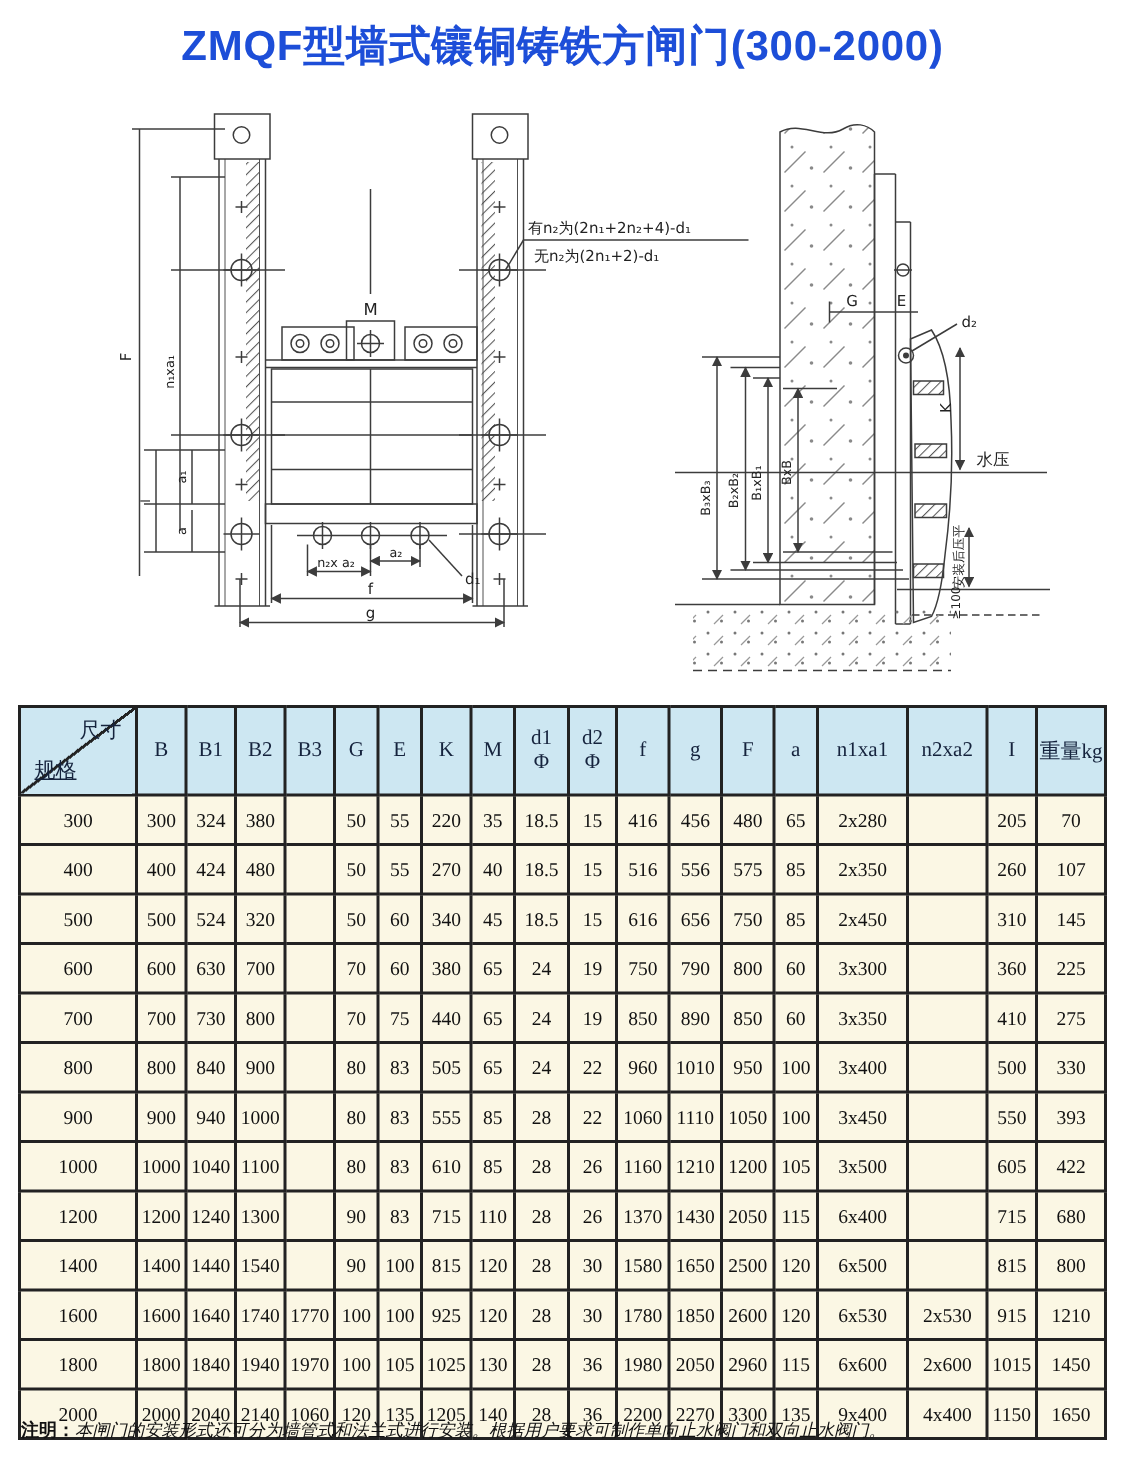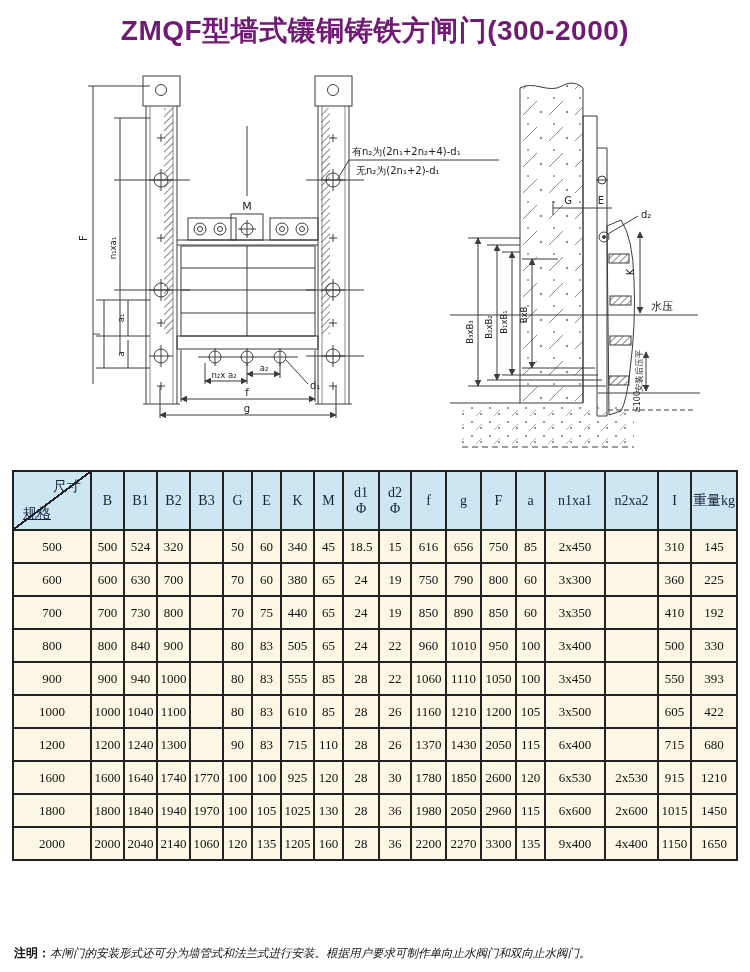--- a/index.html
+++ b/index.html
@@ -1,19 +1,19 @@
 <!DOCTYPE html>
 <html><head>
 <meta charset="utf-8">
 <style>
   html,body{margin:0;padding:0;}
   body{width:750px;height:972px;position:relative;background:#ffffff;overflow:hidden;
        font-family:"Liberation Sans",sans-serif;}
   .title{position:absolute;top:12px;left:0;width:750px;text-align:center;
-         font-size:28px;font-weight:bold;color:#701a75;letter-spacing:0.5px;}
+         font-size:28px;font-weight:bold;color:#1d4ed8;letter-spacing:0.5px;}
   
   #drawing{position:absolute;top:68px;left:0;}
   svg text{font-family:"DejaVu Sans",sans-serif;font-size:10px;fill:#222;stroke:none;}
   svg text.sm{font-size:8.5px;}
   svg text.xs{font-size:8px;}
   svg text.md{font-size:11px;}
   
   .spec-table{position:absolute;top:470px;left:12px;width:726px;border-collapse:collapse;
               table-layout:fixed;font-family:"Liberation Serif",serif;}
   .spec-table th,.spec-table td{border:2px solid #222;text-align:center;vertical-align:middle;
@@ -315,20 +315,62 @@
         <th>F</th>
         <th>a</th>
         <th>n1xa1</th>
         <th>n2xa2</th>
         <th>I</th>
         <th>重量kg</th>
       </tr>
   </thead>
   <tbody id="table-body">
       <tr>
+        <th>300</th>
+        <td>300</td>
+        <td>324</td>
+        <td>380</td>
+        <td></td>
+        <td>50</td>
+        <td>55</td>
+        <td>220</td>
+        <td>35</td>
+        <td>18.5</td>
+        <td>15</td>
+        <td>416</td>
+        <td>456</td>
+        <td>480</td>
+        <td>65</td>
+        <td>2x280</td>
+        <td></td>
+        <td>205</td>
+        <td>70</td>
+      </tr>
+      <tr>
+        <th>400</th>
+        <td>400</td>
+        <td>424</td>
+        <td>480</td>
+        <td></td>
+        <td>50</td>
+        <td>55</td>
+        <td>270</td>
+        <td>40</td>
+        <td>18.5</td>
+        <td>15</td>
+        <td>516</td>
+        <td>556</td>
+        <td>575</td>
+        <td>85</td>
+        <td>2x350</td>
+        <td></td>
+        <td>260</td>
+        <td>107</td>
+      </tr>
+      <tr>
         <th>500</th>
         <td>500</td>
         <td>524</td>
         <td>320</td>
         <td></td>
         <td>50</td>
         <td>60</td>
         <td>340</td>
         <td>45</td>
         <td>18.5</td>
@@ -375,21 +417,21 @@
         <td>65</td>
         <td>24</td>
         <td>19</td>
         <td>850</td>
         <td>890</td>
         <td>850</td>
         <td>60</td>
         <td>3x350</td>
         <td></td>
         <td>410</td>
-        <td>192</td>
+        <td>275</td>
       </tr>
       <tr>
         <th>800</th>
         <td>800</td>
         <td>840</td>
         <td>900</td>
         <td></td>
         <td>80</td>
         <td>83</td>
         <td>505</td>
@@ -460,20 +502,41 @@
         <td>28</td>
         <td>26</td>
         <td>1370</td>
         <td>1430</td>
         <td>2050</td>
         <td>115</td>
         <td>6x400</td>
         <td></td>
         <td>715</td>
         <td>680</td>
+      </tr>
+      <tr>
+        <th>1400</th>
+        <td>1400</td>
+        <td>1440</td>
+        <td>1540</td>
+        <td></td>
+        <td>90</td>
+        <td>100</td>
+        <td>815</td>
+        <td>120</td>
+        <td>28</td>
+        <td>30</td>
+        <td>1580</td>
+        <td>1650</td>
+        <td>2500</td>
+        <td>120</td>
+        <td>6x500</td>
+        <td></td>
+        <td>815</td>
+        <td>800</td>
       </tr>
       <tr>
         <th>1600</th>
         <td>1600</td>
         <td>1640</td>
         <td>1740</td>
         <td>1770</td>
         <td>100</td>
         <td>100</td>
         <td>925</td>
@@ -512,21 +575,21 @@
       </tr>
       <tr>
         <th>2000</th>
         <td>2000</td>
         <td>2040</td>
         <td>2140</td>
         <td>1060</td>
         <td>120</td>
         <td>135</td>
         <td>1205</td>
-        <td>160</td>
+        <td>140</td>
         <td>28</td>
         <td>36</td>
         <td>2200</td>
         <td>2270</td>
         <td>3300</td>
         <td>135</td>
         <td>9x400</td>
         <td>4x400</td>
         <td>1150</td>
         <td>1650</td>

